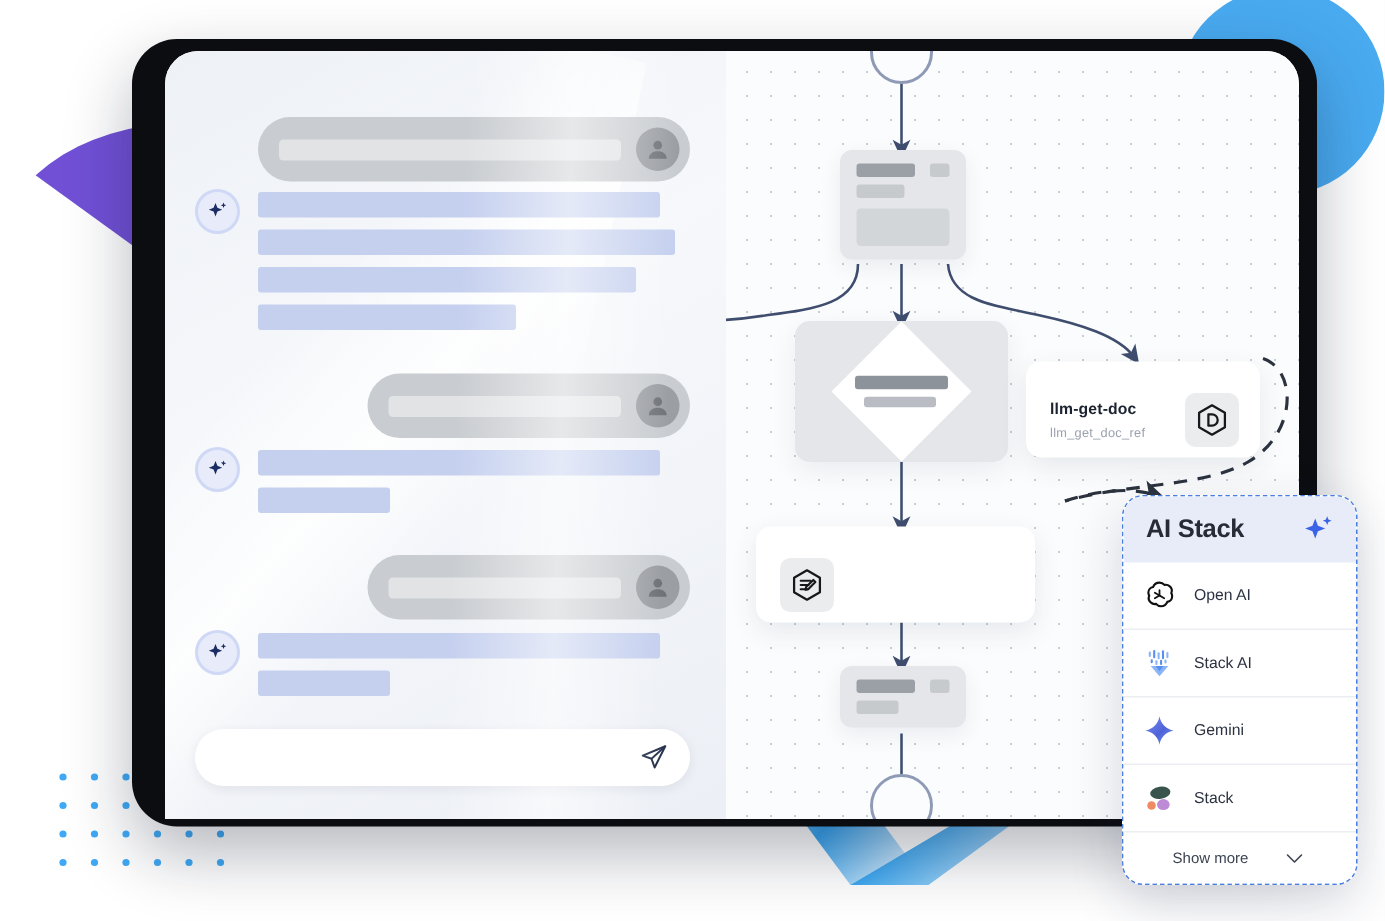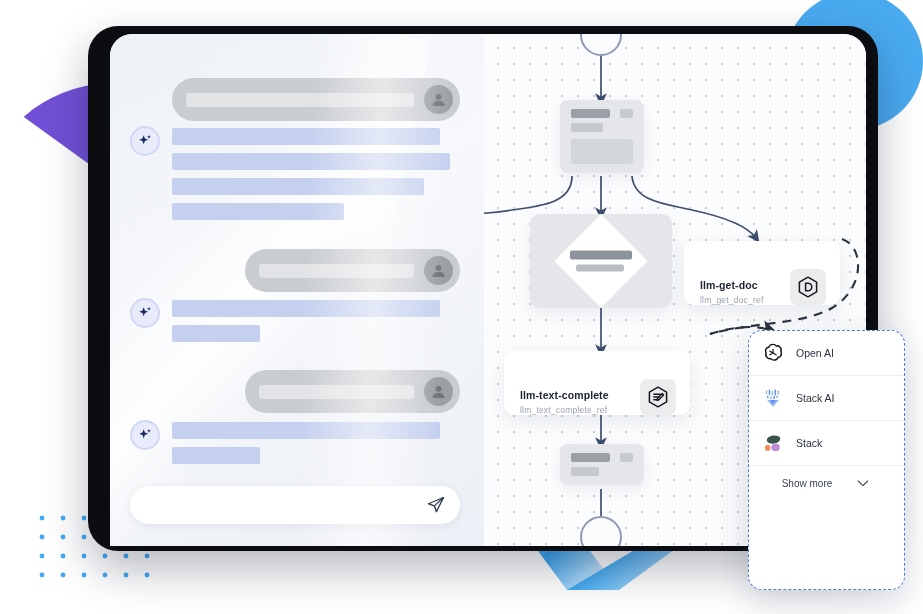--- a/index.html
+++ b/index.html
@@ -195,21 +195,21 @@
     transform: translate(-50%,-50%);
     width: 62px;
   }
   .dl1 { height: 9px; background:#8d939b; border-radius:2px; margin-bottom:5px; }
   .dl2 { height: 7px; width: 48px; background:#b9bdc3; border-radius:2px; margin-left:6px; }
 
   .node-llm {
     background:#ffffff;
     border-radius: 10px;
     box-shadow: 0 6px 18px rgba(40,55,85,.10);
-    display:flex; align-items:flex-end; justify-content:space-between;
+    display:flex; align-items:center; justify-content:space-between;
     padding: 14px 14px 0 16px;
   }
   .llm-title { font-size: 10.5px; font-weight: bold; color:#1b2230; letter-spacing:.1px; }
   .llm-sub { font-size: 8.5px; color:#9aa1ad; margin-top: 4px; letter-spacing:.2px; }
   .llm-icon {
     width: 36px; height: 36px;
     border-radius: 7px;
     background:#ebecee;
     display:flex; align-items:center; justify-content:center;
     flex: 0 0 36px;
@@ -448,24 +448,20 @@
           </div>
           <div class="llm-icon">
             <svg width="24" height="24" viewBox="0 0 24 24">
               <path d="M12 2.2 L20.6 7.1 L20.6 16.9 L12 21.8 L3.4 16.9 L3.4 7.1 Z" fill="none" stroke="#16181c" stroke-width="1.5" stroke-linejoin="round"></path>
               <path d="M9.6 8.2 L12 8.2 A3.8 3.8 0 0 1 12 15.8 L9.6 15.8 Z" fill="none" stroke="#16181c" stroke-width="1.5" stroke-linejoin="round"></path>
             </svg>
           </div>
         </div>
 
         <div class="node node-llm" style="left:20px; top:317px; width:186px; height:64px;">
-          <div>
-            <div class="llm-title">llm-text-complete</div>
-            <div class="llm-sub">llm_text_complete_ref</div>
-          </div>
           <div class="llm-icon">
             <svg width="24" height="24" viewBox="0 0 24 24">
               <path d="M12 2.2 L20.6 7.1 L20.6 16.9 L12 21.8 L3.4 16.9 L3.4 7.1 Z" fill="none" stroke="#16181c" stroke-width="1.5" stroke-linejoin="round"></path>
               <path d="M7.8 9.2 L14.4 9.2 M7.8 12 L13 12 M7.8 14.8 L12.4 14.8" stroke="#16181c" stroke-width="1.4" stroke-linecap="round"></path>
               <path d="M16.2 8.6 L17.6 10 L12.8 14.8 L11 15.2 L11.4 13.4 Z" fill="none" stroke="#16181c" stroke-width="1.4" stroke-linejoin="round"></path>
             </svg>
           </div>
         </div>
 
         <div class="node node-card" style="left:76px; top:410px; width:84px;">
@@ -475,20 +471,27 @@
           </div>
           <div class="nc-bar-light" style="width:28px;"></div>
         </div>
 
         <div class="node node-terminal" style="left:96px; top:482px;"></div>
       </div>
     </div>
   </div>
 
   <div id="ai-stack">
+    <div id="ai-stack-header">
+      <div id="ai-stack-title">AI Stack</div>
+      <svg width="22" height="22" viewBox="0 0 24 24">
+        <path d="M9.6 4 L11.6 9.3 L16.9 11.3 L11.6 13.3 L9.6 18.6 L7.6 13.3 L2.3 11.3 L7.6 9.3 Z" fill="#3b63e8"></path>
+        <path d="M18.3 2.4 L19.2 4.7 L21.5 5.6 L19.2 6.5 L18.3 8.8 L17.4 6.5 L15.1 5.6 L17.4 4.7 Z" fill="#3b63e8"></path>
+      </svg>
+    </div>
 
     <div class="stack-row">
       <div class="stack-logo">
         <svg width="22" height="22" viewBox="0 0 24 24">
           <path d="M12 2.6c-2.1 0-3.9 1.3-4.6 3.2-2 .3-3.5 2-3.5 4.1 0 .8.2 1.6.6 2.2-.7 1.8-.2 3.9 1.3 5.1 1 .9 2.4 1.2 3.7.9.9 1.1 2.2 1.7 3.6 1.7 2.1 0 3.9-1.3 4.6-3.2 2-.3 3.5-2 3.5-4.1 0-.8-.2-1.6-.6-2.2.7-1.8.2-3.9-1.3-5.1-1-.9-2.4-1.2-3.7-.9-.9-1.1-2.2-1.7-3.6-1.7z" fill="none" stroke="#101113" stroke-width="1.55"></path>
           <path d="M12 8.1 L12 12 L15.4 14" fill="none" stroke="#101113" stroke-width="1.3" stroke-linecap="round"></path>
           <path d="M8.6 10 L12 12 L8.6 14" fill="none" stroke="#101113" stroke-width="1.3" stroke-linecap="round"></path>
         </svg>
       </div>
       <div class="stack-label">Open AI</div>
@@ -508,20 +511,35 @@
             <rect x="12.4" y="9.6" width="1.5" height="3.8" rx=".7" fill="#5b8def"></rect>
             <rect x="15.6" y="9.4" width="1.5" height="3" rx=".7"></rect>
           </g>
           <path d="M5.6 14.2 L18.4 14.2 L12 21.6 Z" fill="#8ab4f8"></path>
           <path d="M9.2 14.2 L14.8 14.2 L12 18 Z" fill="#5b8def"></path>
         </svg>
       </div>
       <div class="stack-label">Stack AI</div>
     </div>
 
+    <div class="stack-row">
+      <div class="stack-logo">
+        <svg width="22" height="22" viewBox="0 0 24 24">
+          <defs>
+            <linearGradient id="gemGrad" x1="0" y1="0" x2="1" y2="1">
+              <stop offset="0%" stop-color="#7f8ef0"></stop>
+              <stop offset="55%" stop-color="#4f63d8"></stop>
+              <stop offset="100%" stop-color="#6f9ff0"></stop>
+            </linearGradient>
+          </defs>
+          <path d="M12 1.6 C12.9 7.1 16.9 11.1 22.4 12 C16.9 12.9 12.9 16.9 12 22.4 C11.1 16.9 7.1 12.9 1.6 12 C7.1 11.1 11.1 7.1 12 1.6 Z" fill="url(#gemGrad)"></path>
+        </svg>
+      </div>
+      <div class="stack-label">Gemini</div>
+    </div>
 
     <div class="stack-row">
       <div class="stack-logo">
         <svg width="22" height="22" viewBox="0 0 24 24">
           <ellipse cx="12.6" cy="8.2" rx="7.4" ry="4.4" transform="rotate(-8 12.6 8.2)" fill="#39544c"></ellipse>
           <circle cx="6.2" cy="17.4" r="3.1" fill="#ef8a62"></circle>
           <ellipse cx="14.8" cy="16.8" rx="4.6" ry="4" fill="#bd8ad6"></ellipse>
         </svg>
       </div>
       <div class="stack-label">Stack</div>

